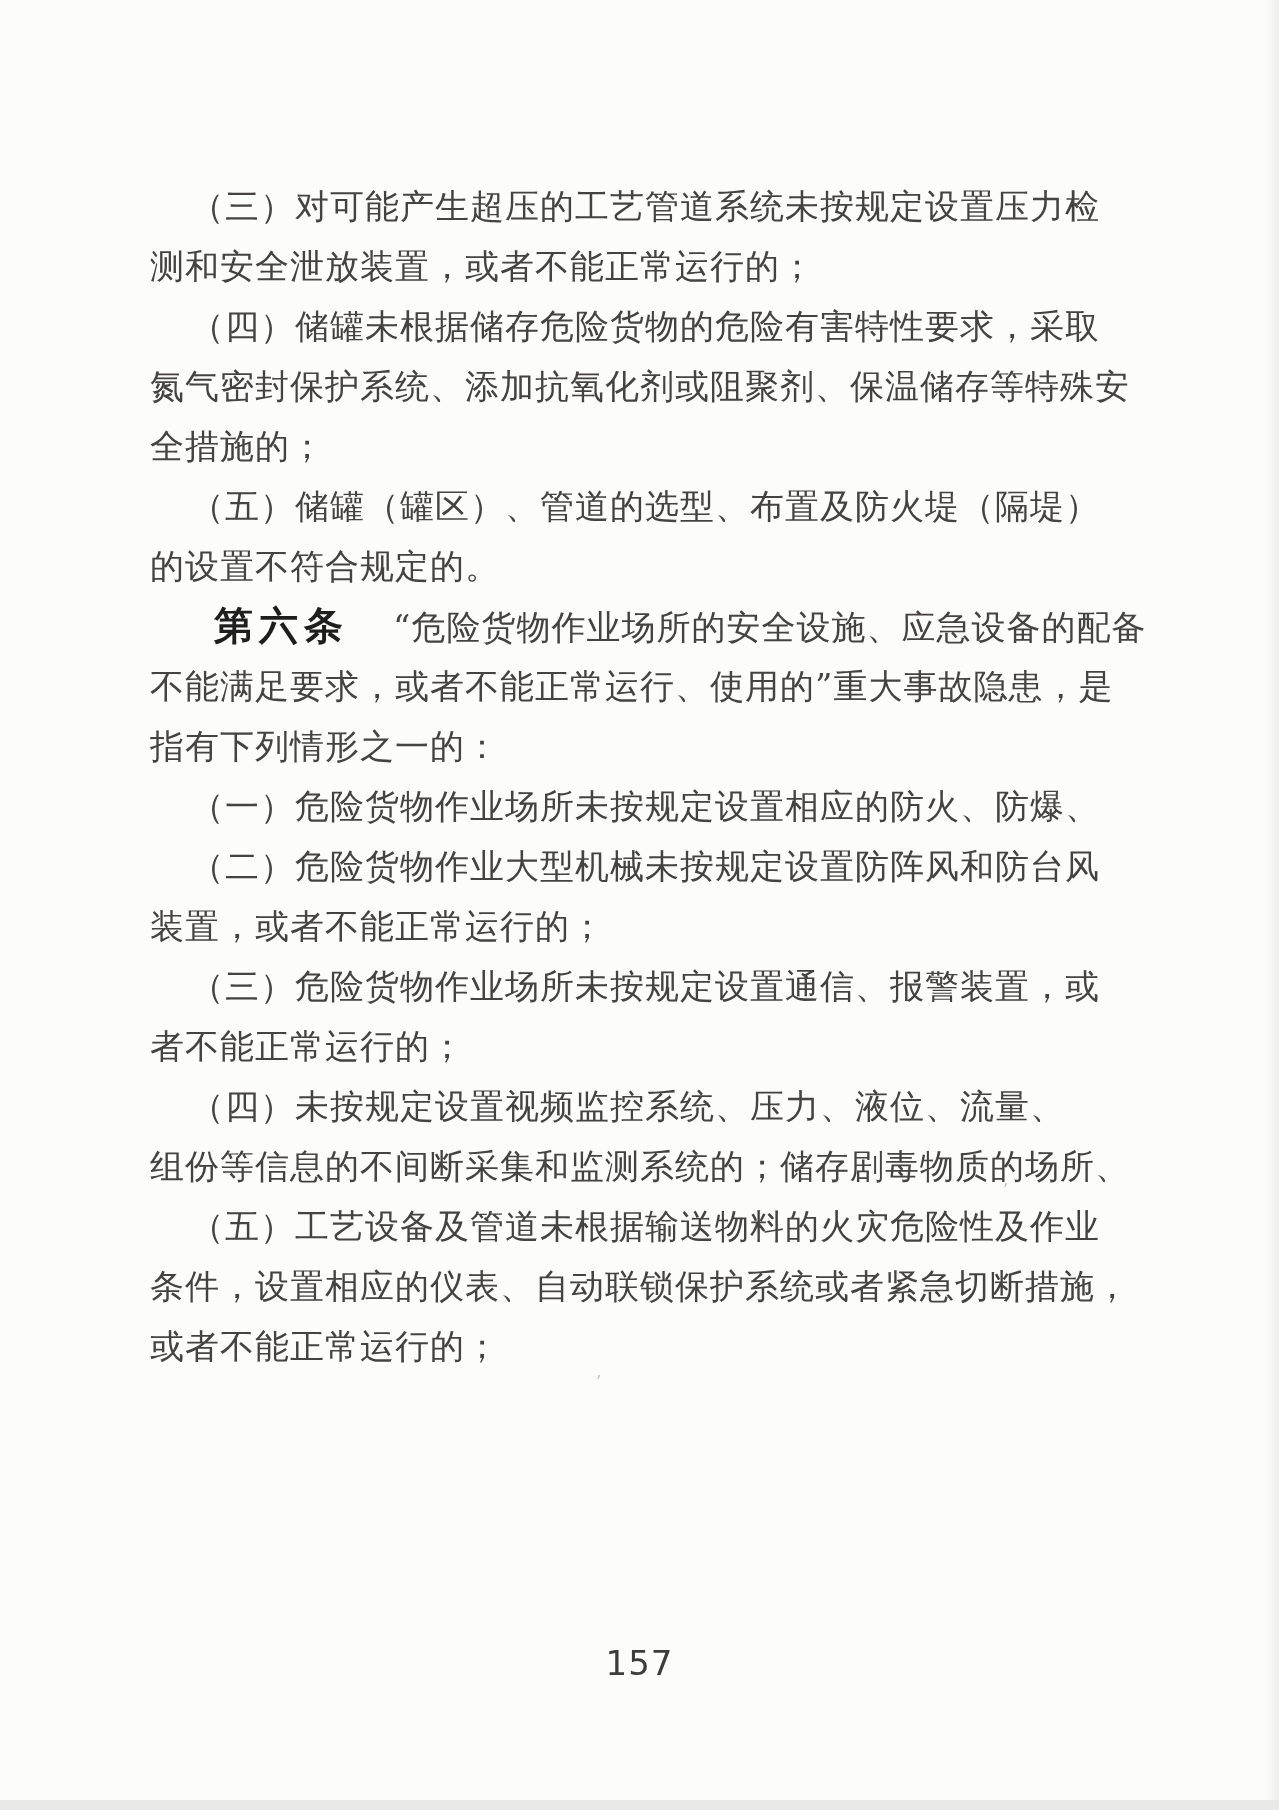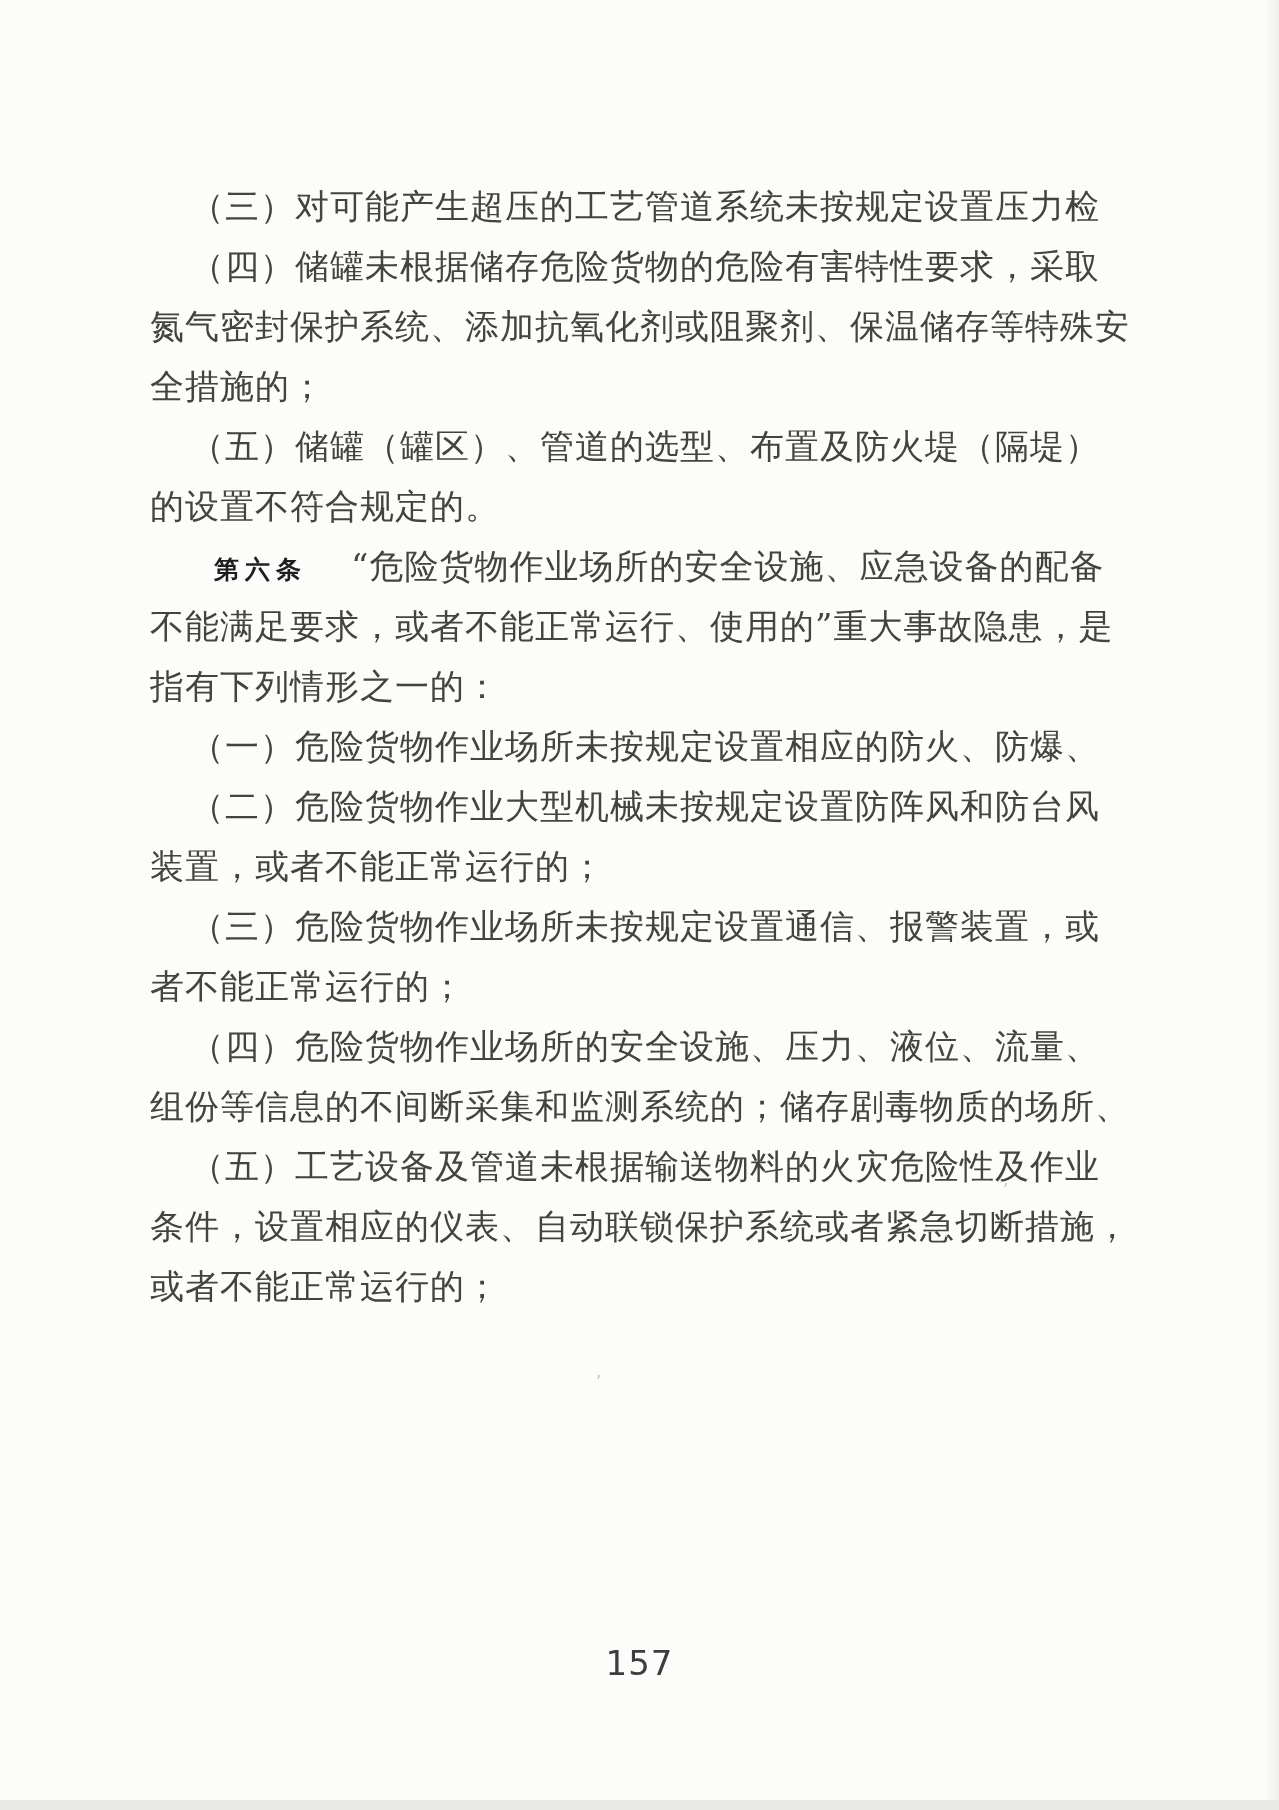--- a/index.html
+++ b/index.html
@@ -37,21 +37,21 @@
   .ln {
     height: 60px;
     white-space: nowrap;
   }
   
   .indent      { text-indent: 40px; }
   .indent-art  { text-indent: 64px; }
   .art-label {
     font-family: "DejaVu Sans", "Liberation Sans", sans-serif;
     font-weight: 700;
-    font-size: 25px;
+    font-size: 39px;
     letter-spacing: 6px;
     color: #1e1e1e;
   }
   .art-gap {
     display: inline-block;
     width: 44px;
   }
   .page-num {
     position: absolute;
     left: 0;
@@ -74,20 +74,21 @@
   .speck-2 { left: 596px;  top: 1372px; }
 </style>
 </head>
 <body>
 
 <div class="page">
 
   <div class="content">
 
     <div class="ln indent">（三）对可能产生超压的工艺管道系统未按规定设置压力检</div>
+    <div class="ln">测和安全泄放装置，或者不能正常运行的；</div>
 
     <div class="ln indent">（四）储罐未根据储存危险货物的危险有害特性要求，采取</div>
     <div class="ln">氮气密封保护系统、添加抗氧化剂或阻聚剂、保温储存等特殊安</div>
     <div class="ln">全措施的；</div>
 
     <div class="ln indent">（五）储罐（罐区）、管道的选型、布置及防火堤（隔堤）</div>
     <div class="ln">的设置不符合规定的。</div>
 
     <div class="ln indent-art">
       <span class="art-label">第六条</span><span class="art-gap"></span><span>“危险货物作业场所的安全设施、应急设备的配备</span>
@@ -96,21 +97,21 @@
     <div class="ln">指有下列情形之一的：</div>
 
     <div class="ln indent">（一）危险货物作业场所未按规定设置相应的防火、防爆、</div>
 
     <div class="ln indent">（二）危险货物作业大型机械未按规定设置防阵风和防台风</div>
     <div class="ln">装置，或者不能正常运行的；</div>
 
     <div class="ln indent">（三）危险货物作业场所未按规定设置通信、报警装置，或</div>
     <div class="ln">者不能正常运行的；</div>
 
-    <div class="ln indent">（四）危险货物作业场所的安全设施、压力、液位、流量、</div>
+    <div class="ln indent">（四）未按规定设置视频监控系统、压力、液位、流量、</div>
     <div class="ln">组份等信息的不间断采集和监测系统的；储存剧毒物质的场所、</div>
 
     <div class="ln indent">（五）工艺设备及管道未根据输送物料的火灾危险性及作业</div>
     <div class="ln">条件，设置相应的仪表、自动联锁保护系统或者紧急切断措施，</div>
     <div class="ln">或者不能正常运行的；</div>
 
   </div>
 
   <div class="page-num">157</div>
 

